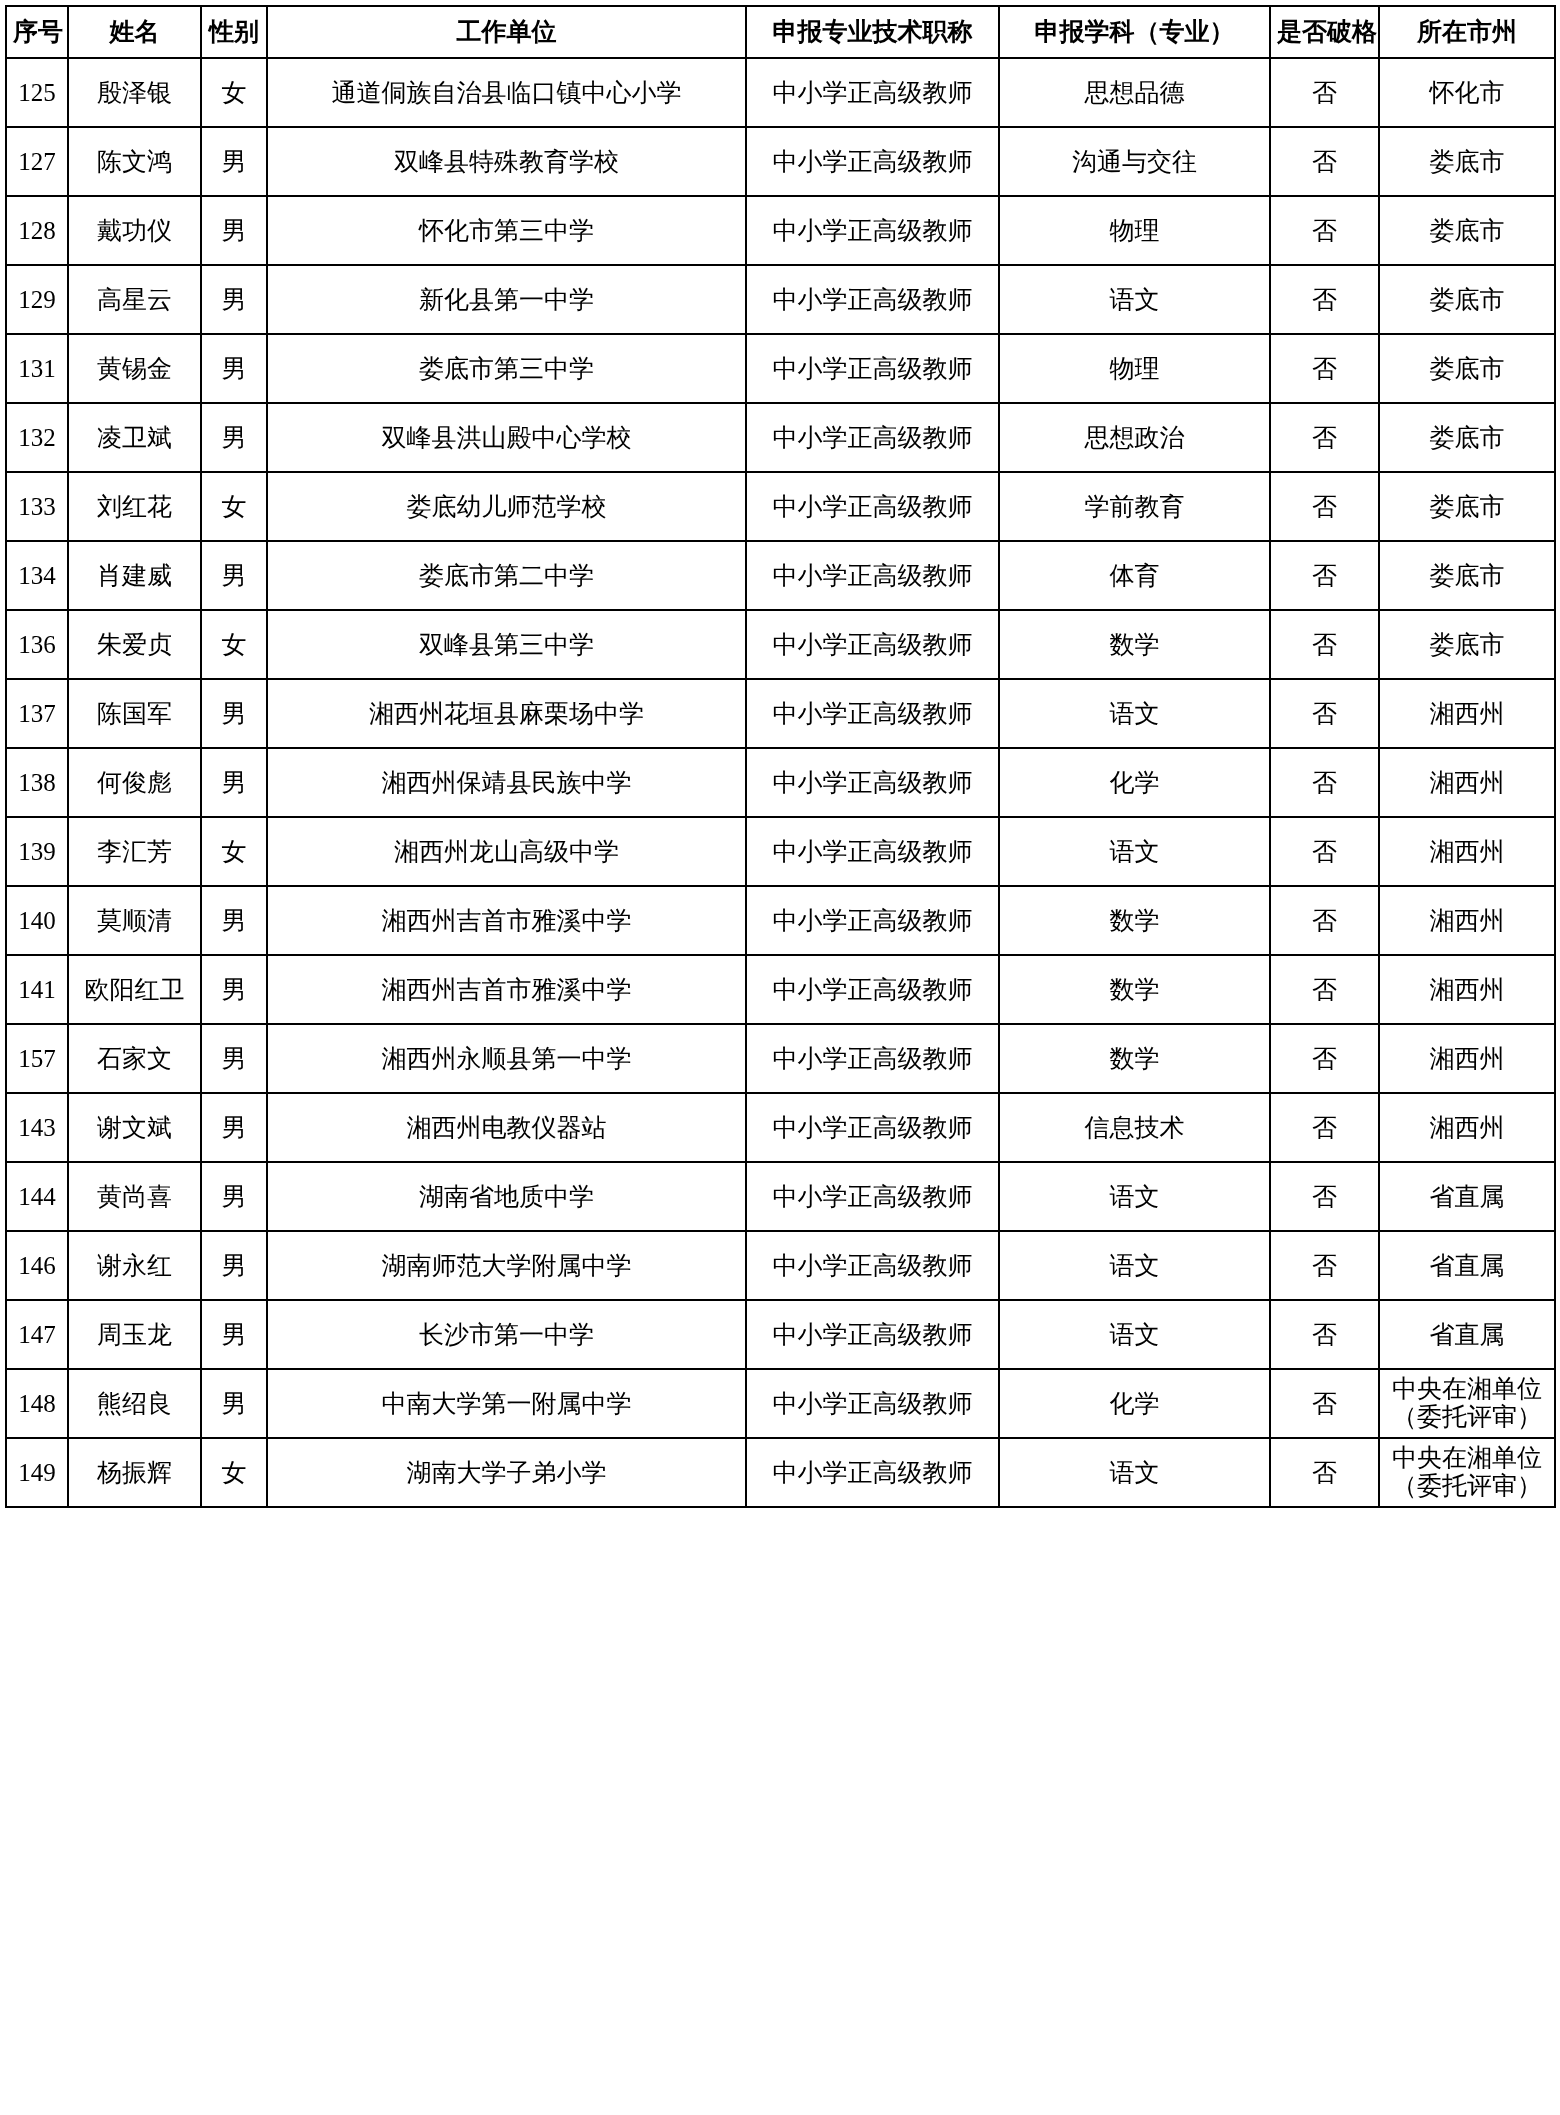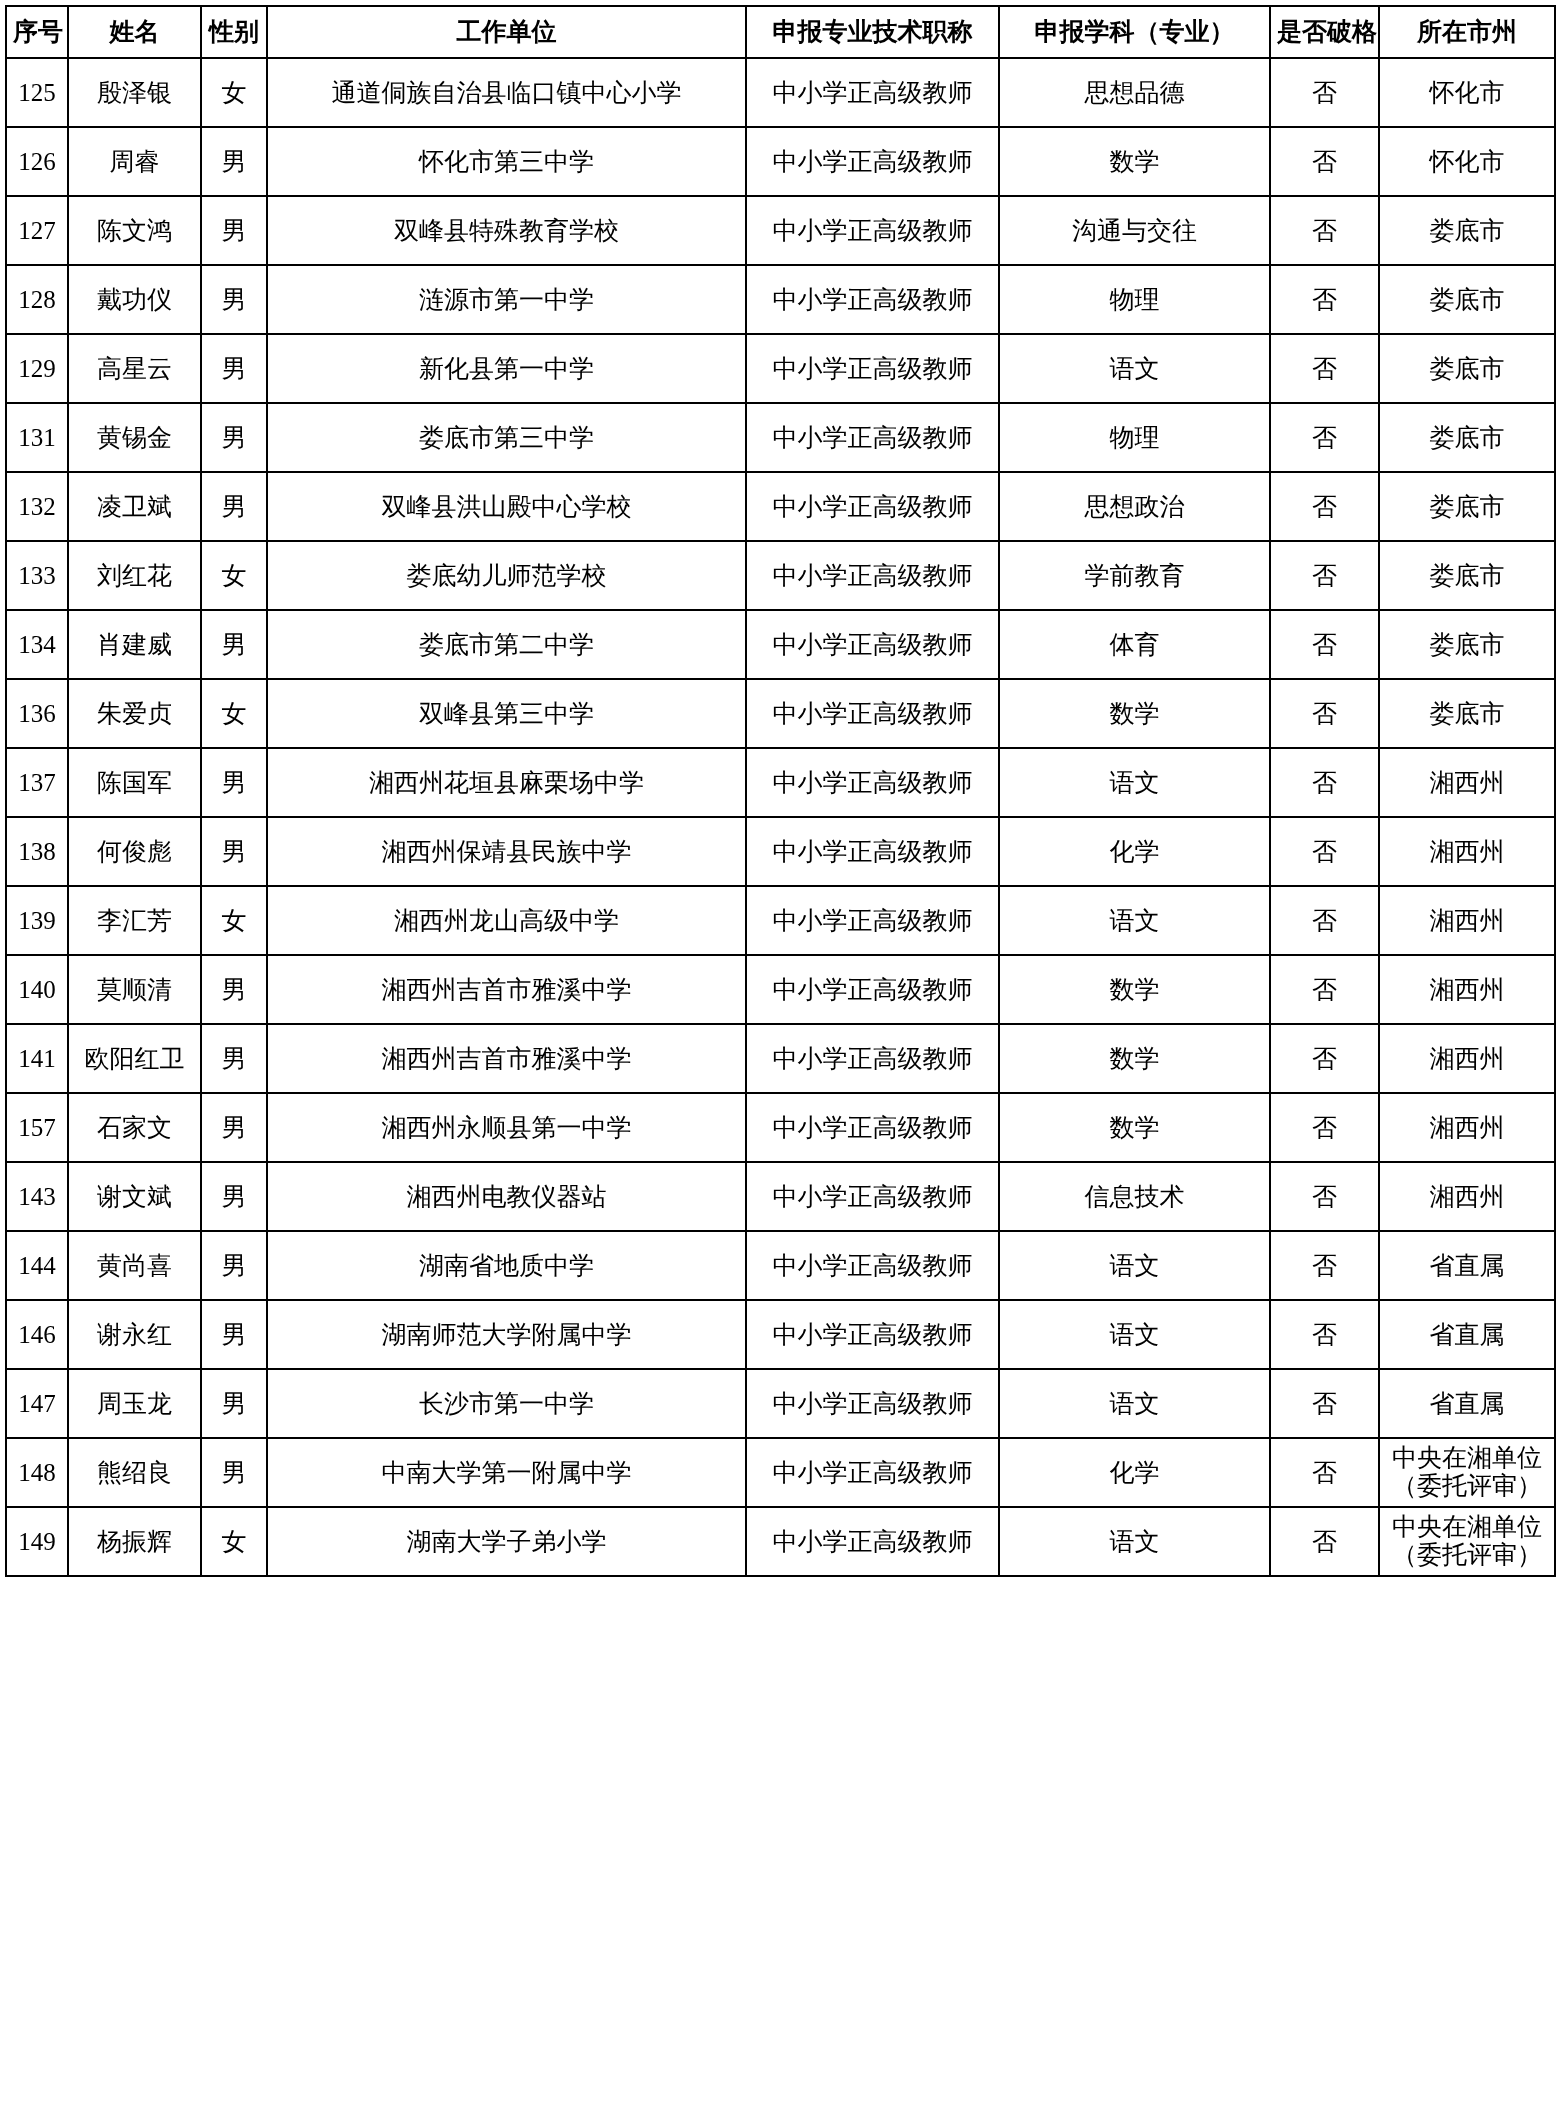--- a/index.html
+++ b/index.html
@@ -99,44 +99,34 @@
           <td>125</td>
           <td>殷泽银</td>
           <td>女</td>
           <td class="unit">通道侗族自治县临口镇中心小学</td>
           <td>中小学正高级教师</td>
           <td>思想品德</td>
           <td>否</td>
           <td>怀化市</td>
         </tr>
         <tr>
-          <td>126</td>
-          <td>周睿</td>
-          <td>男</td>
-          <td class="unit">怀化市第三中学</td>
-          <td>中小学正高级教师</td>
-          <td>数学</td>
-          <td>否</td>
-          <td>怀化市</td>
-        </tr>
-        <tr>
           <td>127</td>
           <td>陈文鸿</td>
           <td>男</td>
           <td class="unit">双峰县特殊教育学校</td>
           <td>中小学正高级教师</td>
           <td>沟通与交往</td>
           <td>否</td>
           <td>娄底市</td>
         </tr>
         <tr>
           <td>128</td>
           <td>戴功仪</td>
           <td>男</td>
-          <td class="unit">涟源市第一中学</td>
+          <td class="unit">怀化市第三中学</td>
           <td>中小学正高级教师</td>
           <td>物理</td>
           <td>否</td>
           <td>娄底市</td>
         </tr>
         <tr>
           <td>129</td>
           <td>高星云</td>
           <td>男</td>
           <td class="unit">新化县第一中学</td>

